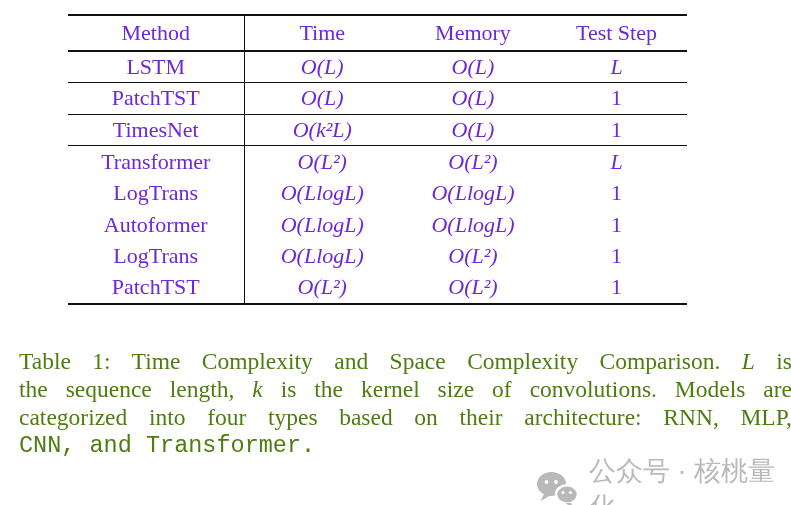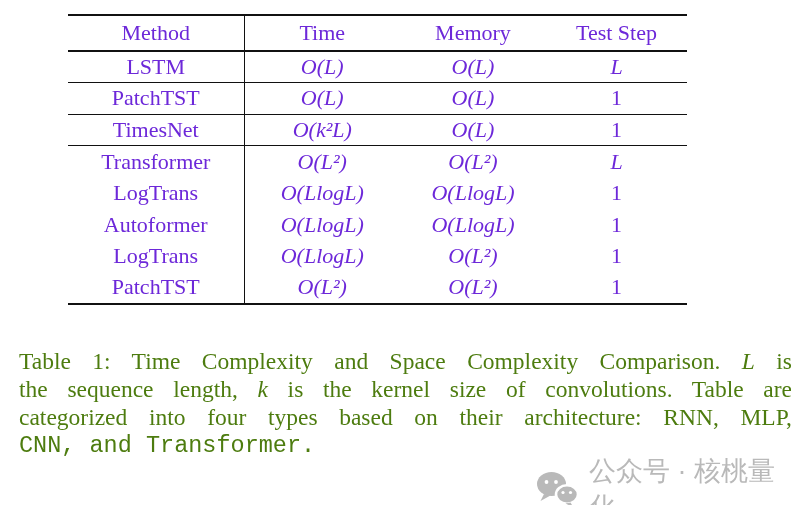--- a/index.html
+++ b/index.html
@@ -99,21 +99,21 @@
           <td class="method">PatchTST</td>
           <td class="time math">O(L²)</td>
           <td class="memory math">O(L²)</td>
           <td class="step">1</td>
         </tr>
       </tbody>
   </table>
 
   <div class="caption" id="caption">
       <div class="cap-line"><span>Table 1: Time Complexity and Space Complexity Comparison. </span><span class="it">L</span><span> is</span></div>
-      <div class="cap-line"><span>the sequence length, </span><span class="it">k</span><span> is the kernel size of convolutions. Table are</span></div>
+      <div class="cap-line"><span>the sequence length, </span><span class="it">k</span><span> is the kernel size of convolutions. Models are</span></div>
       <div class="cap-line"><span>categorized into four types based on their architecture: RNN, MLP,</span></div>
       <div class="cap-line last"><span>CNN, and Transformer.</span></div>
     </div>
 
   <div class="watermark">
     <span>
       <svg width="44" height="37" viewBox="0 0 44 37">
         <g>
           <ellipse cx="15.5" cy="13" rx="14.5" ry="12" fill="#b9b9b9"></ellipse>
           <polygon points="8,23 4.5,30 14.5,24.5" fill="#b9b9b9"></polygon>

